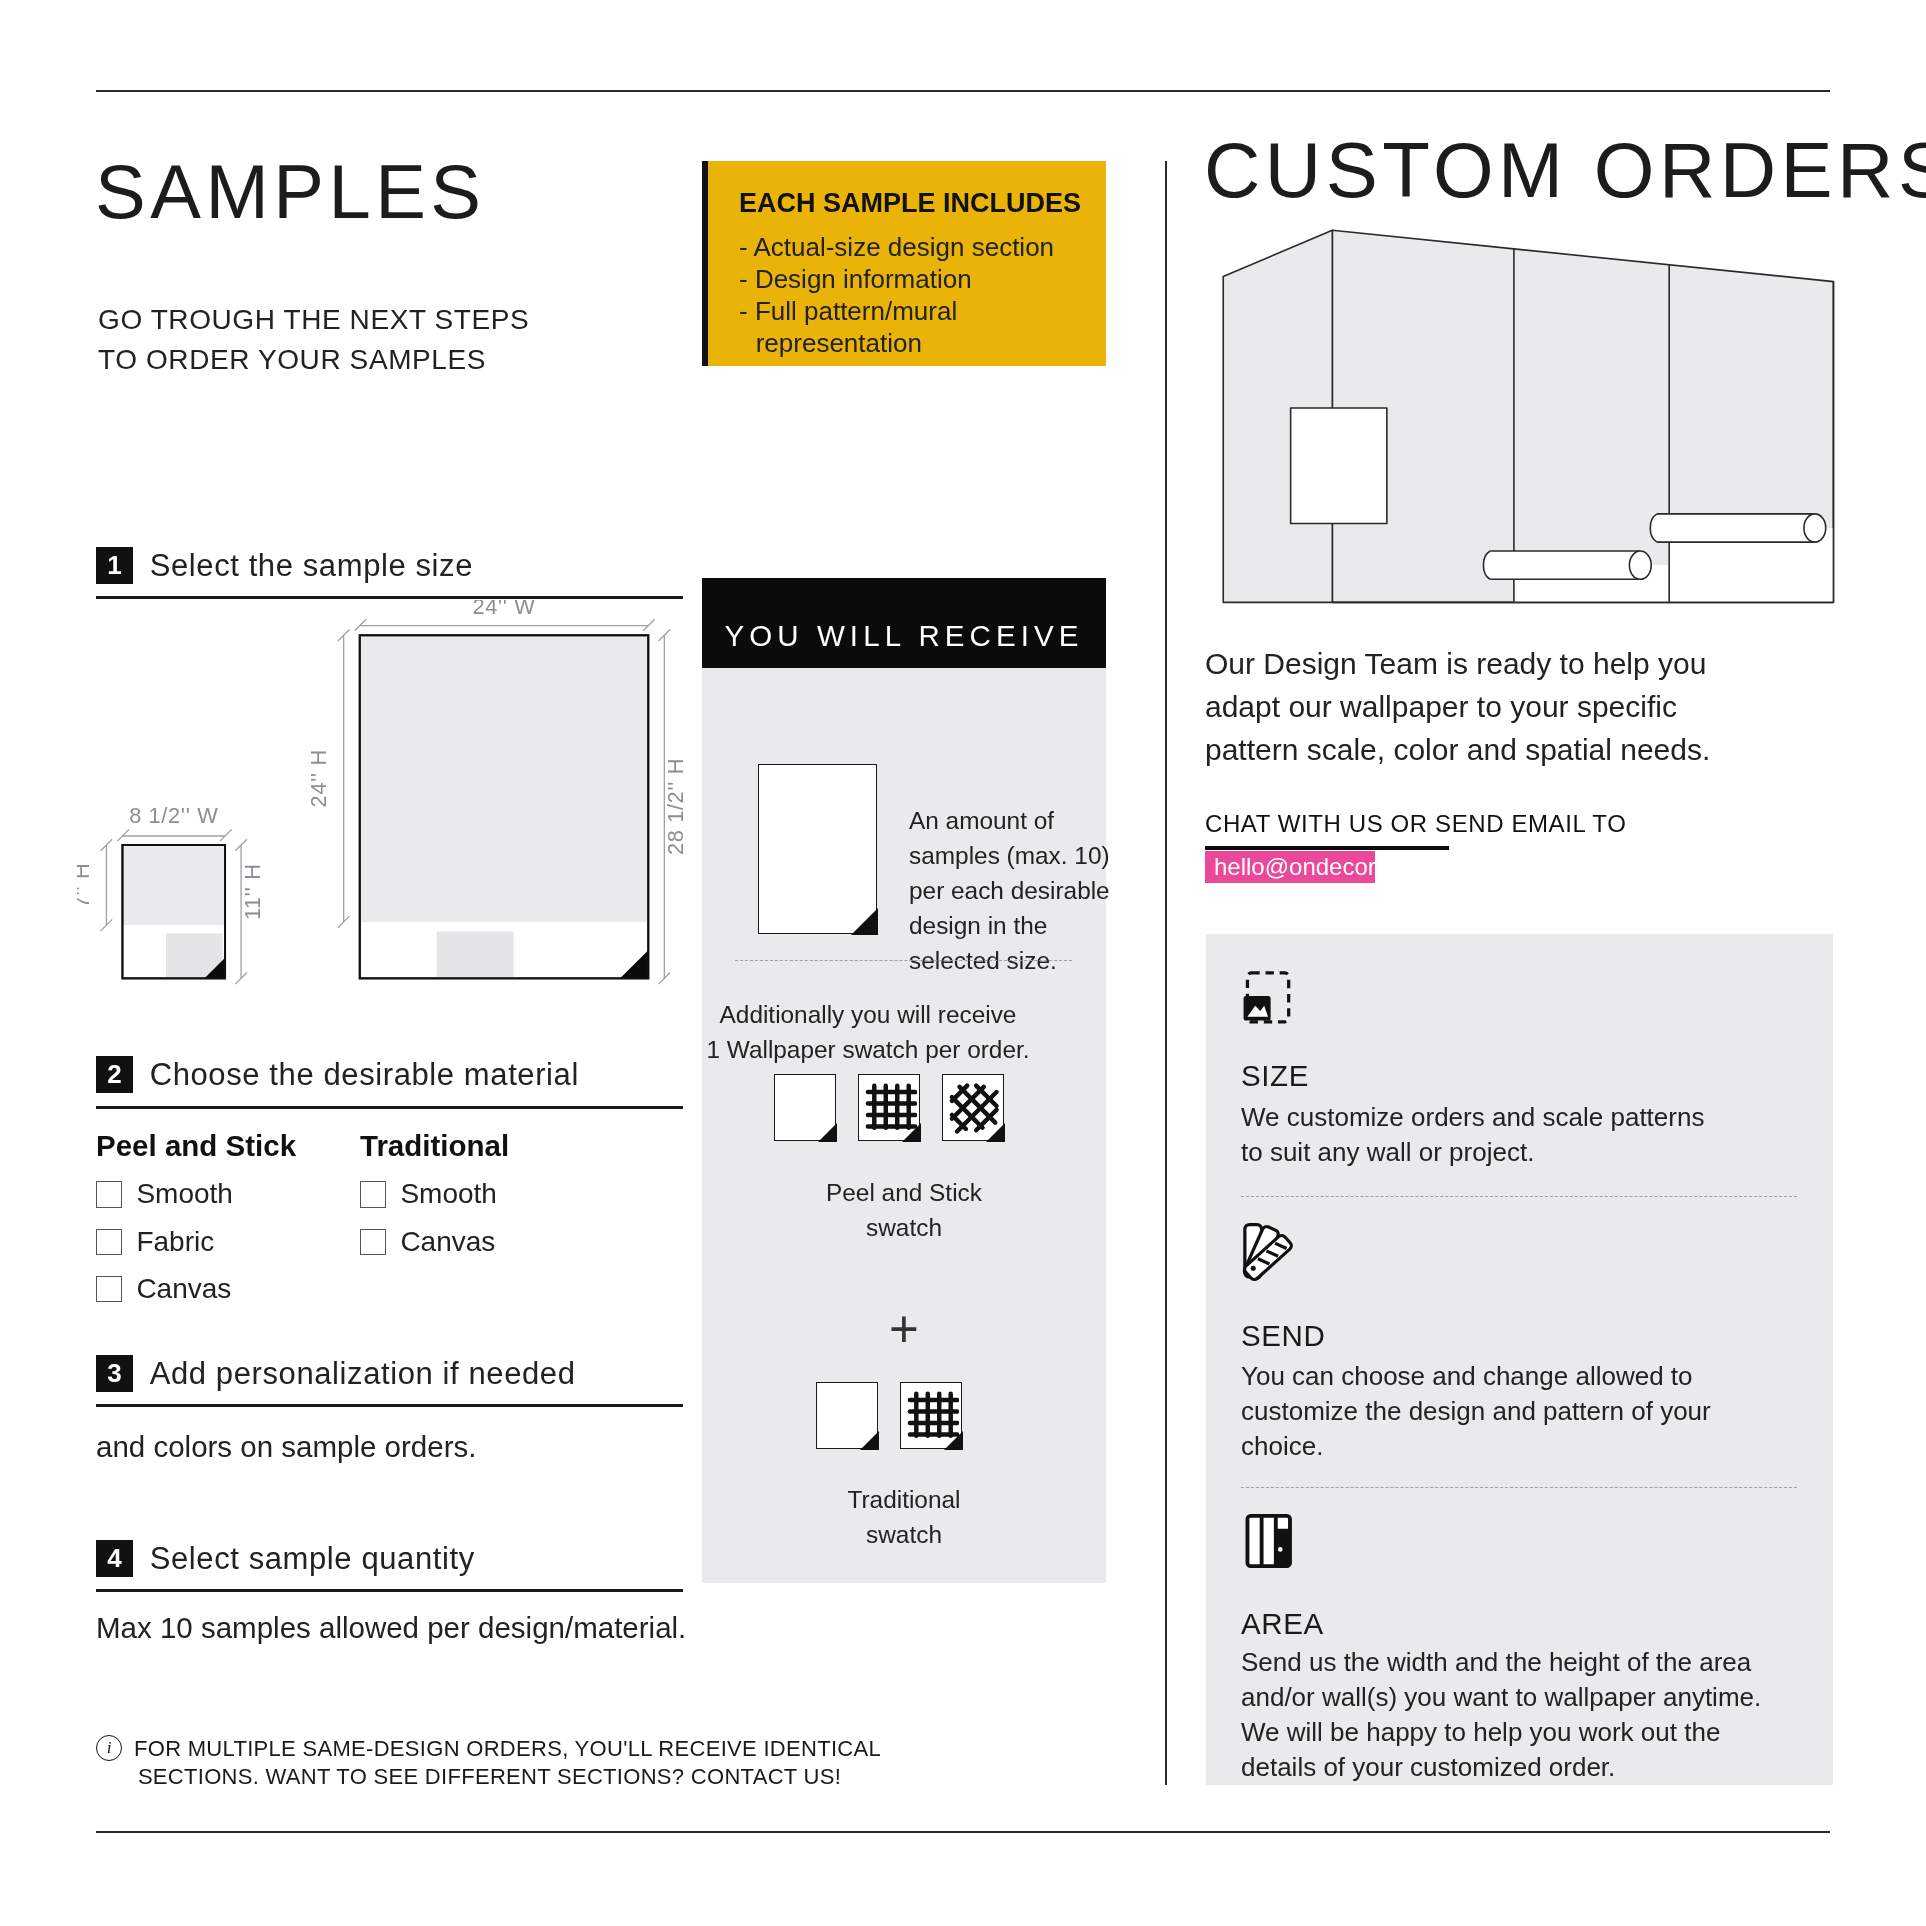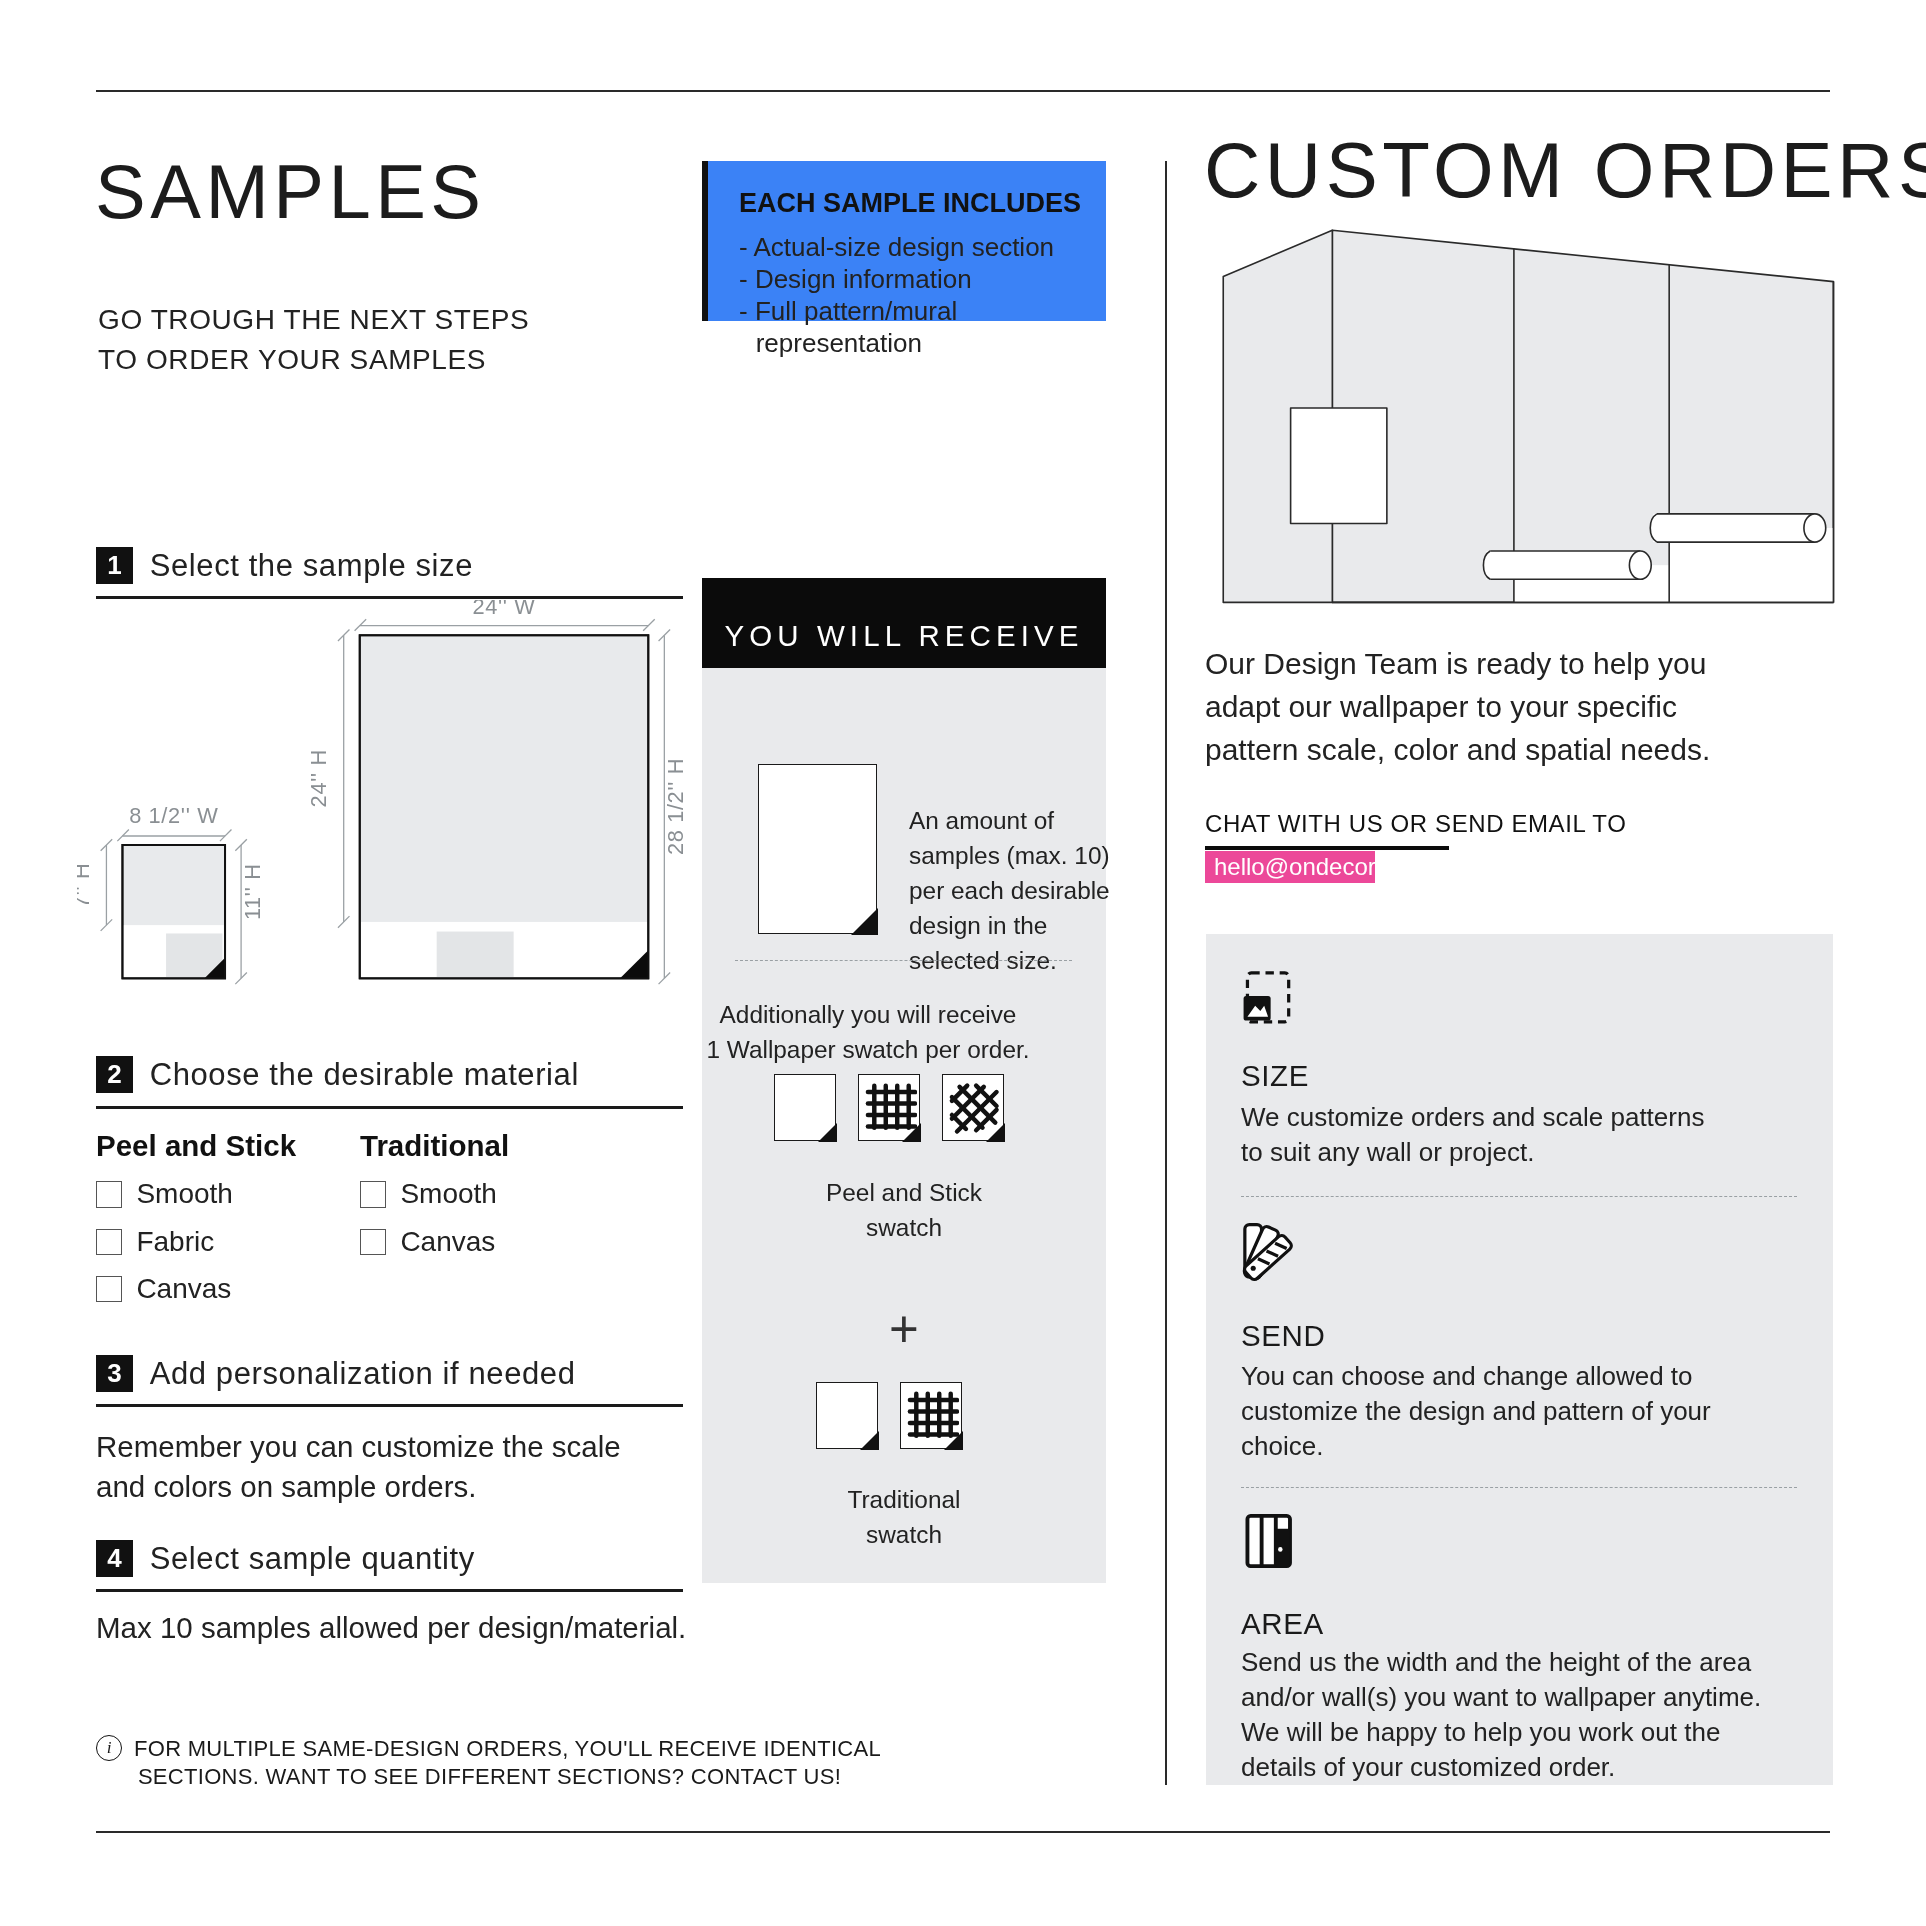--- a/index.html
+++ b/index.html
@@ -16,21 +16,21 @@
   .step-underline{position:absolute;height:2.6px;background:#1a1a1a;}
   .mat-title{font-size:29.5px;font-weight:700;color:#111;}
   .chk-row{display:flex;align-items:center;gap:14px;margin-top:15.4px;}
   .chk-box{width:24.4px;height:24.4px;border:1.9px solid #555;background:#fff;flex:0 0 auto;}
   .chk-label{font-size:28px;color:#222;}
   .para46{font-size:29.5px;line-height:40px;color:#222;}
   .note-line{font-size:22px;letter-spacing:0.3px;color:#1a1a1a;line-height:28px;}
   .info-icon{width:24.4px;height:24.4px;border:1.9px solid #111;border-radius:50%;
              display:flex;align-items:center;justify-content:center;font-size:17.3px;font-family:"Liberation Serif",serif;font-style:italic;}
   
-  .includes-box{position:absolute;left:702px;top:161px;width:404px;height:160px;background:#3b82f6;
+  .includes-box{position:absolute;left:702px;top:161px;width:404px;height:205px;background:#eab308;
                 border-left:6.4px solid #111;box-sizing:border-box;padding:27px 0 0 31px;}
   .includes-title{font-size:27px;font-weight:700;color:#111;margin-bottom:11.6px;}
   .includes-line{font-size:26px;color:#222;line-height:32px;}
   .includes-line.indent{padding-left:16.7px;}
   .banner{position:absolute;left:702px;top:578px;width:404px;height:116px;background:#0b0b0b;
           display:flex;align-items:center;justify-content:center;}
   .banner-text{color:#fff;font-size:29.5px;letter-spacing:5.1px;}
   .mid-panel{position:absolute;left:702px;top:668px;width:404px;height:915px;background:#e9eaec;}
   .paper{position:absolute;background:#fff;border:1.9px solid #1a1a1a;box-sizing:border-box;}
   .fold{position:absolute;right:-1.9px;bottom:-1.9px;width:0;height:0;
@@ -152,21 +152,20 @@
       <span class="chk-label">Canvas</span>
     </div>
   </div>
 
   <div class="abs step-head" style="left:96px;top:1355px;">
     <div class="step-num">3</div>
     <div class="step-label">Add personalization if needed</div>
   </div>
   <div class="step-underline" style="left:96px;top:1404px;width:587px;"></div>
   <div class="abs para46" style="left:96px;top:1427px;">
-    <div>Remember you can customize the scale</div>
     <div>and colors on sample orders.</div>
   </div>
 
   <div class="abs step-head" style="left:96px;top:1540px;">
     <div class="step-num">4</div>
     <div class="step-label">Select sample quantity</div>
   </div>
   <div class="step-underline" style="left:96px;top:1589px;width:587px;"></div>
   <div class="abs para46" style="left:96px;top:1608px;">Max 10 samples allowed per design/material.</div>
 

